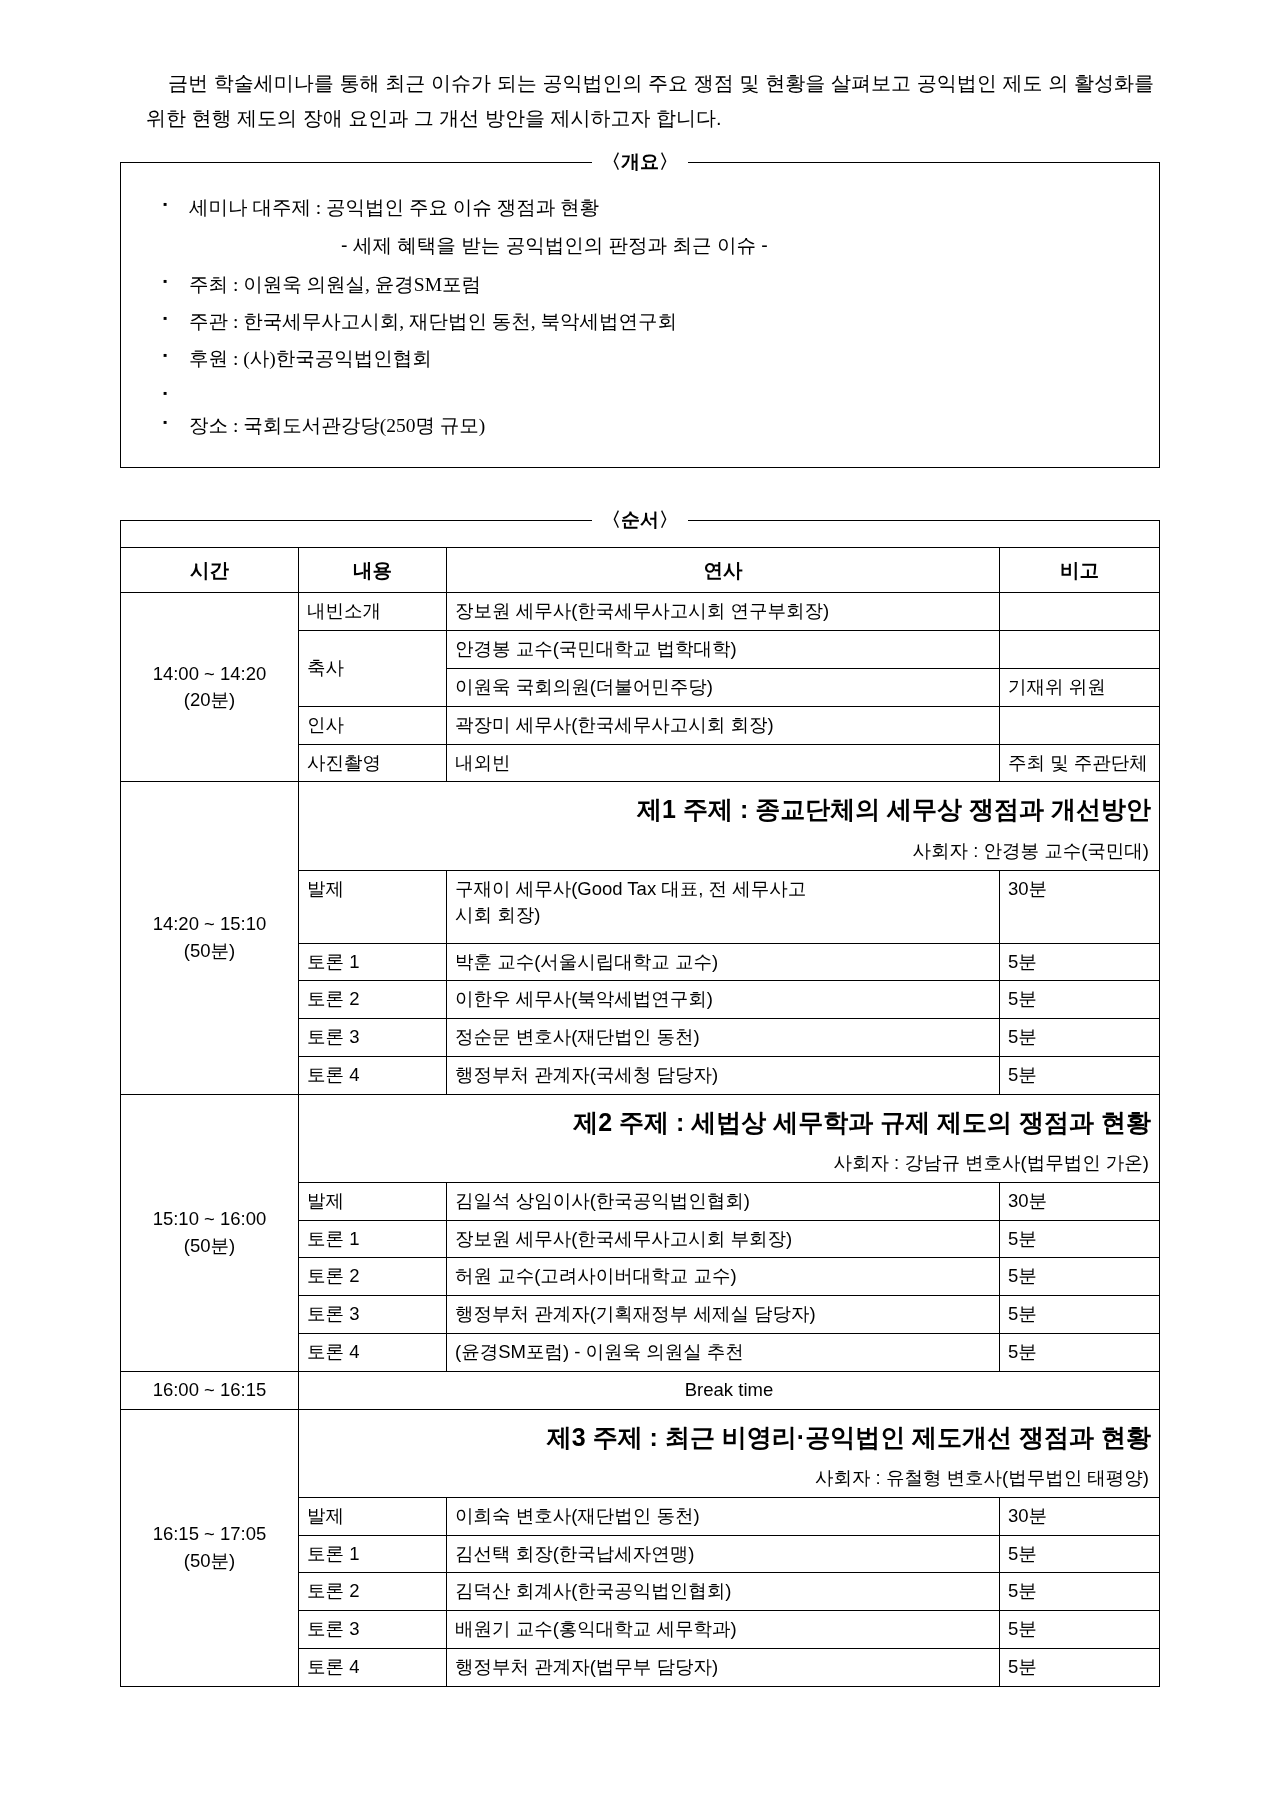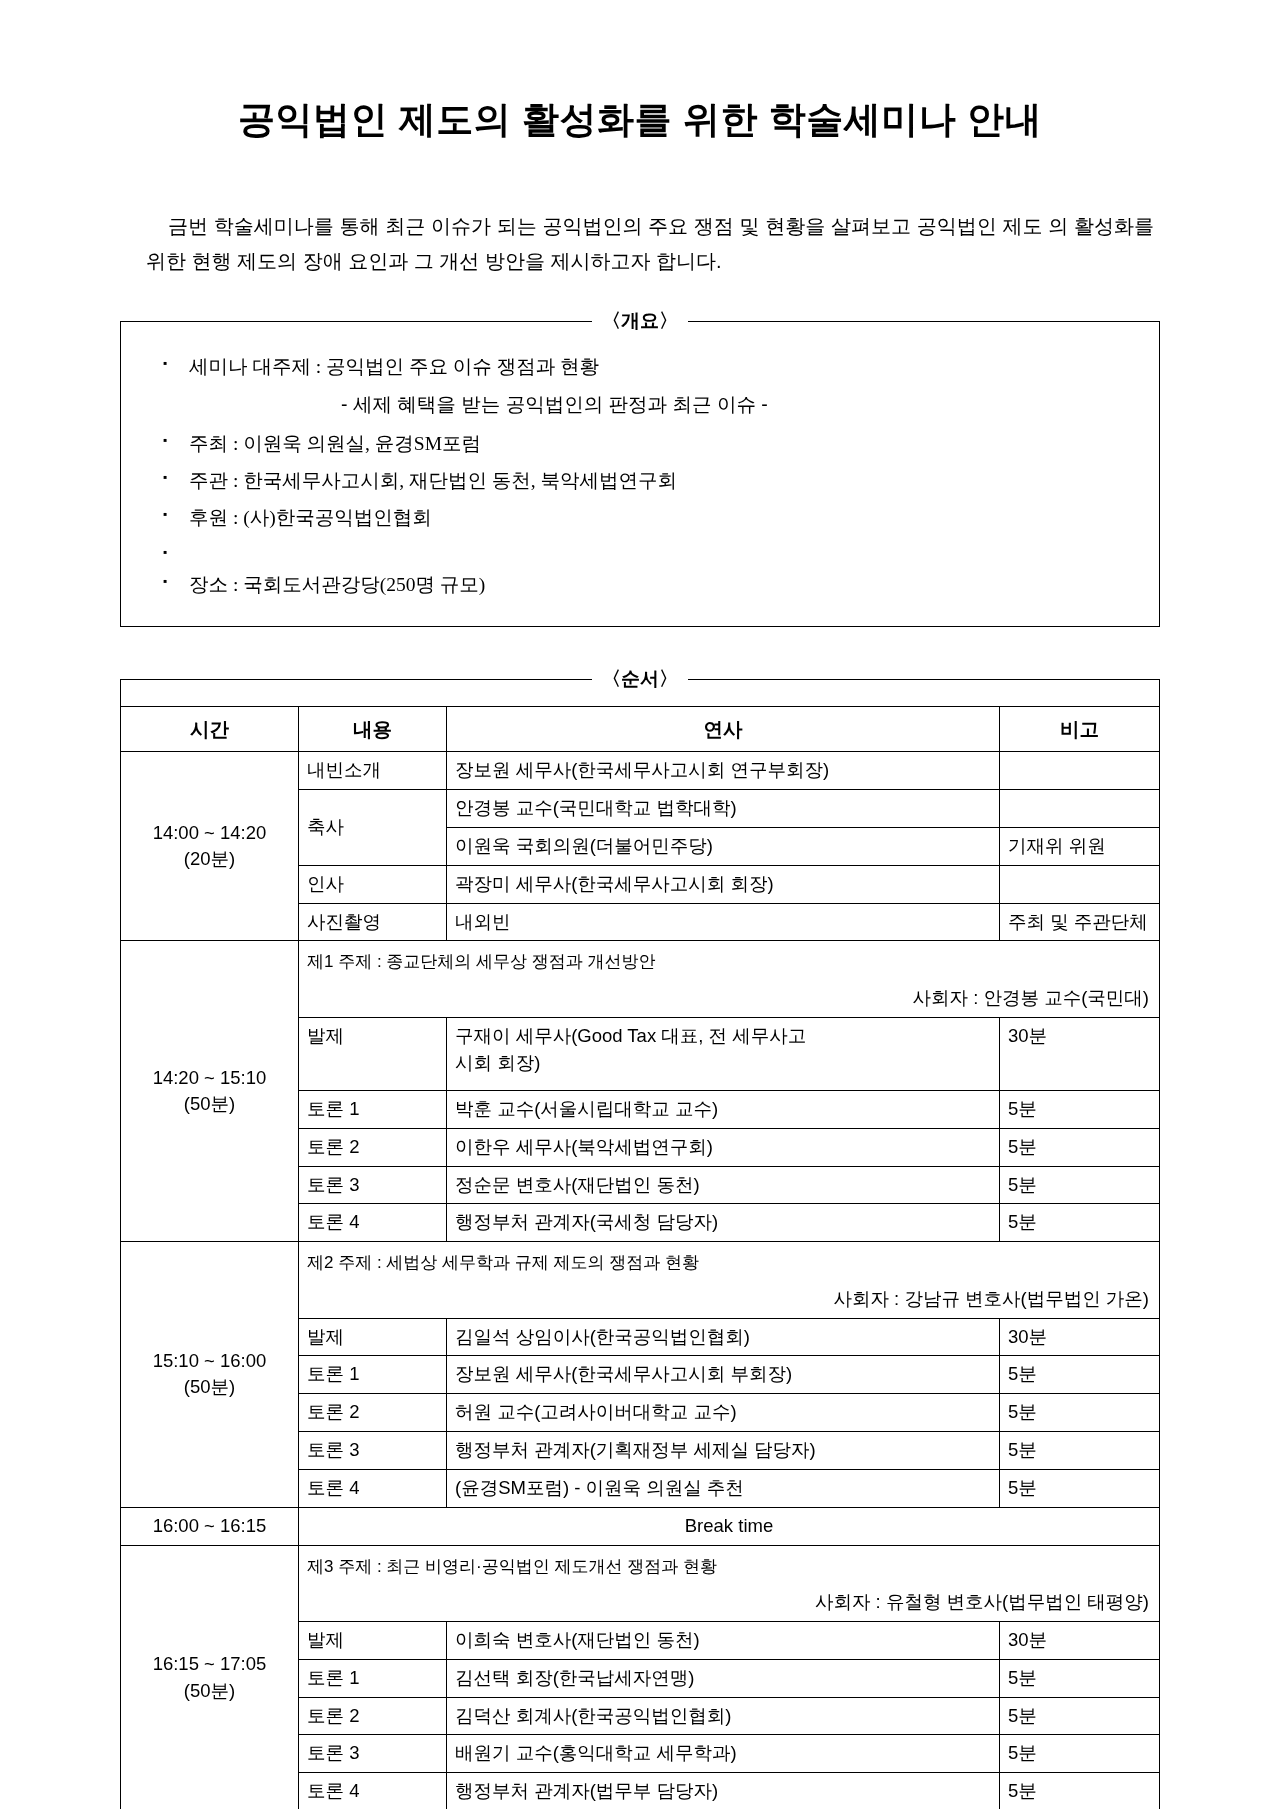--- a/index.html
+++ b/index.html
@@ -40,21 +40,21 @@
     text-align: justify;
     text-justify: inter-ideograph;
     padding: 0 6px 0 26px;
   }
   .intro .indent { display: inline-block; width: 22px; }
 
   
   .framed {
     position: relative;
     border: 1.3px solid #000;
-    margin-top: 42px;
+    margin-top: 26px;
     box-sizing: border-box;
   }
   .frame-caption {
     position: absolute;
     top: -14px;
     left: 0;
     right: 0;
     text-align: center;
     font-size: 19px;
     font-weight: bold;
@@ -130,39 +130,38 @@
 
   td.time-cell {
     text-align: center;
     line-height: 1.7;
   }
   td.center { text-align: center; }
   td.topic-cell {
     padding: 9px 14px 9px 14px;
   }
   .topic-title {
-    text-align: left;
-    font-weight: normal;
-    font-size: 17px;
+    text-align: right;
+    font-weight: bold;
+    font-size: 25px;
     padding: 4px 0 10px 0;
   }
   .topic-host {
     text-align: right;
     font-size: 18.5px;
     padding-right: 2px;
   }
   .thick-top { border-top-width: 2.4px; }
   .tall { height: 62px; }
 </style>
 </head>
 <body>
 
 <div class="page">
 
-  <h1 class="doc-title">공익법인 제도의 활성화를 위한 학술세미나 안내</h1>
 
   <div class="intro">
     <span class="indent"></span><span>금번 학술세미나를 통해 최근 이슈가 되는 공익법인의 주요 쟁점 및 현황을 살펴보고 공익법인 제도</span>
     <span>의 활성화를 위한 현행 제도의 장애 요인과 그 개선 방안을 제시하고자 합니다.</span>
   </div>
 
   <div class="framed">
     <div class="frame-caption">
       <span>〈개요〉</span>
     </div>

